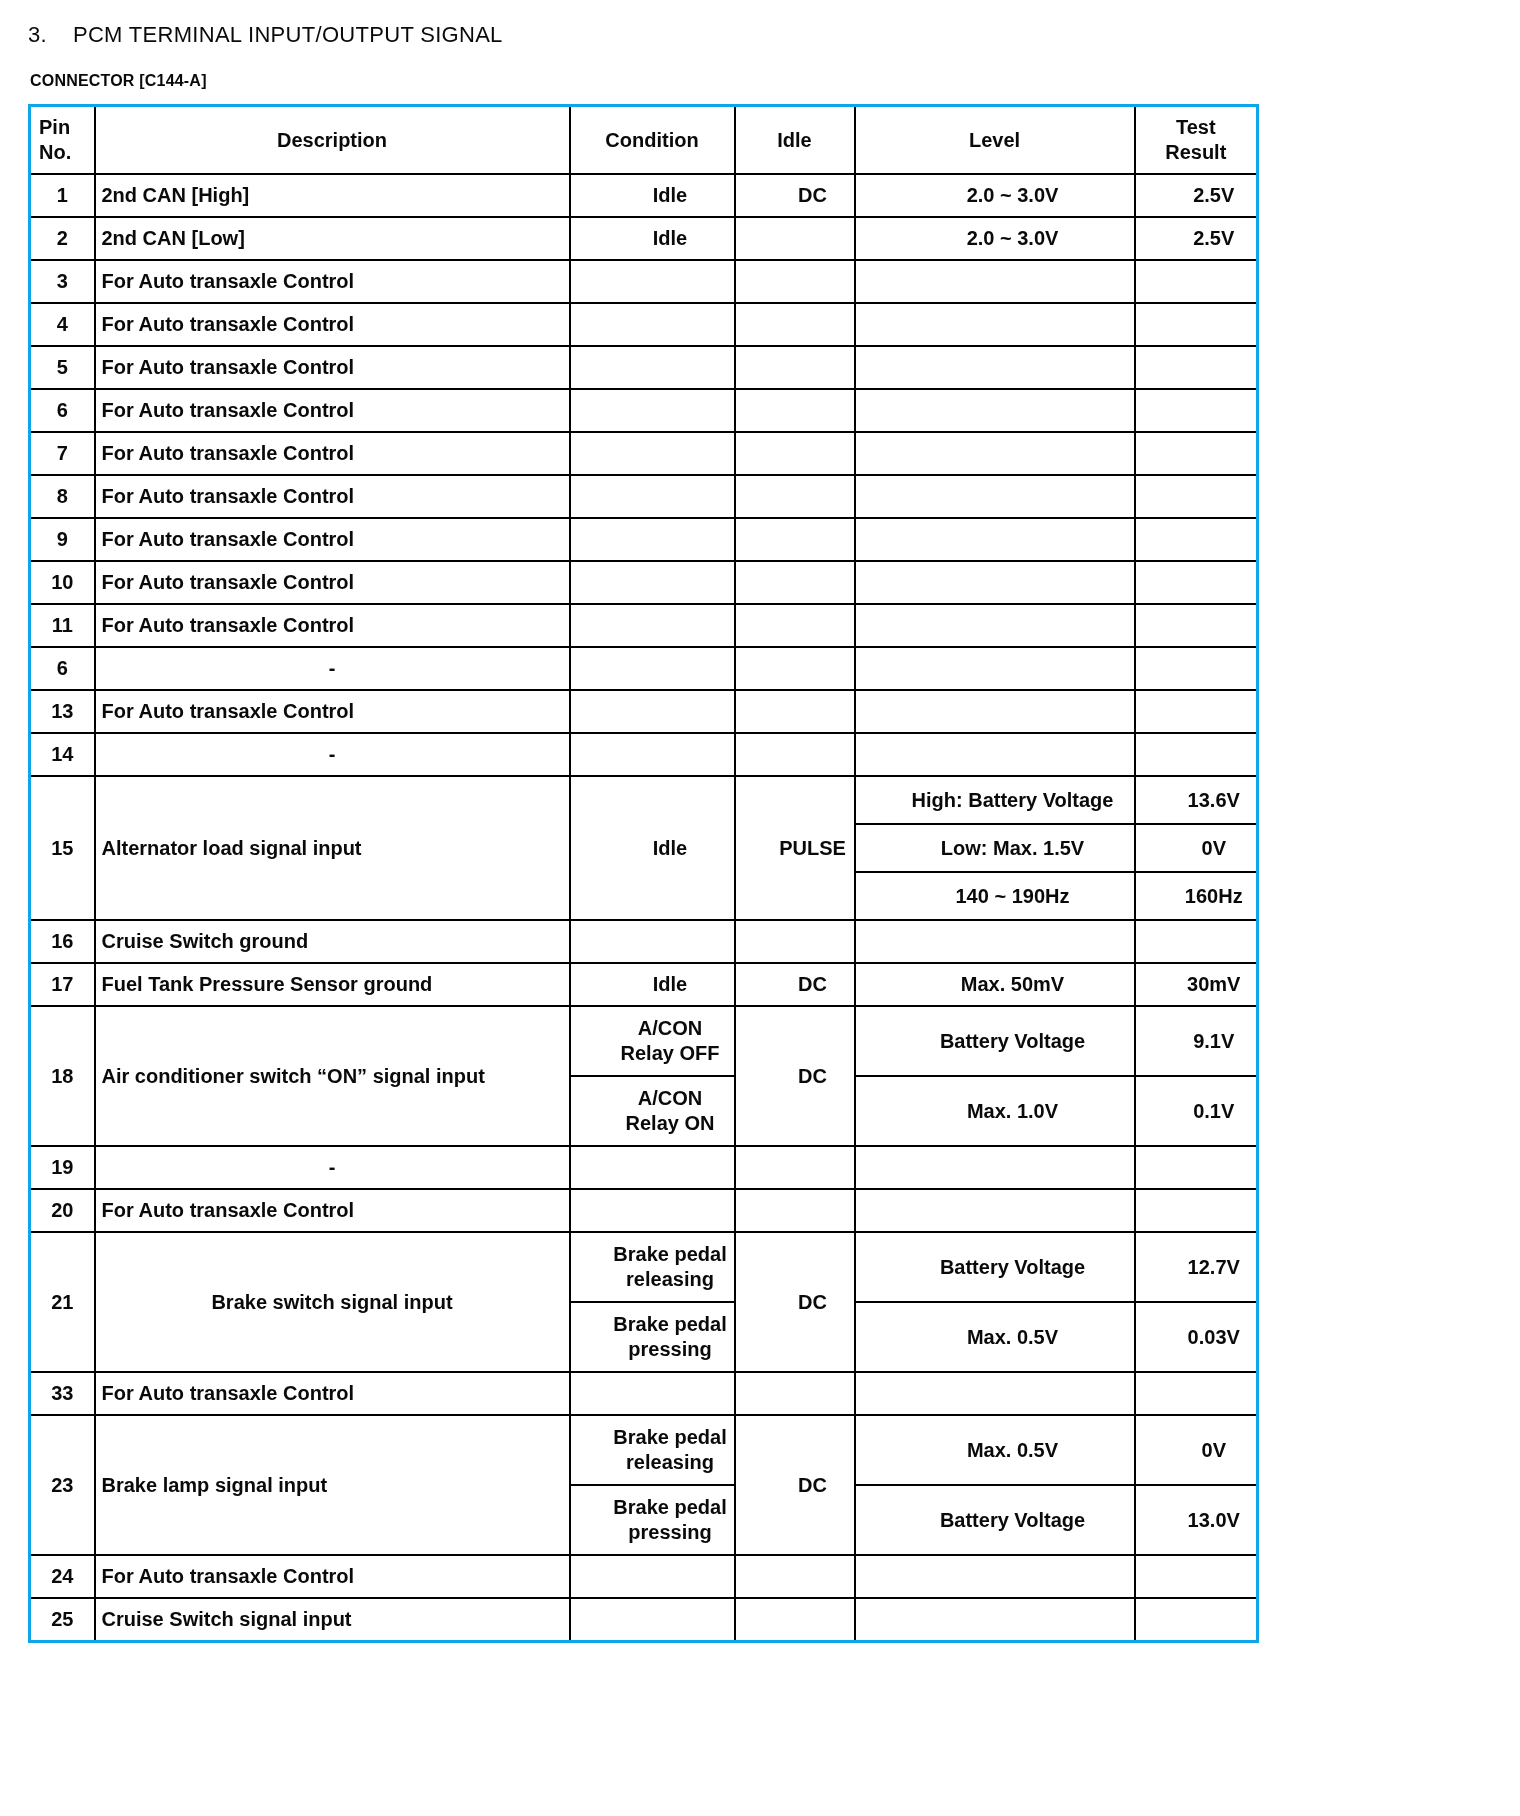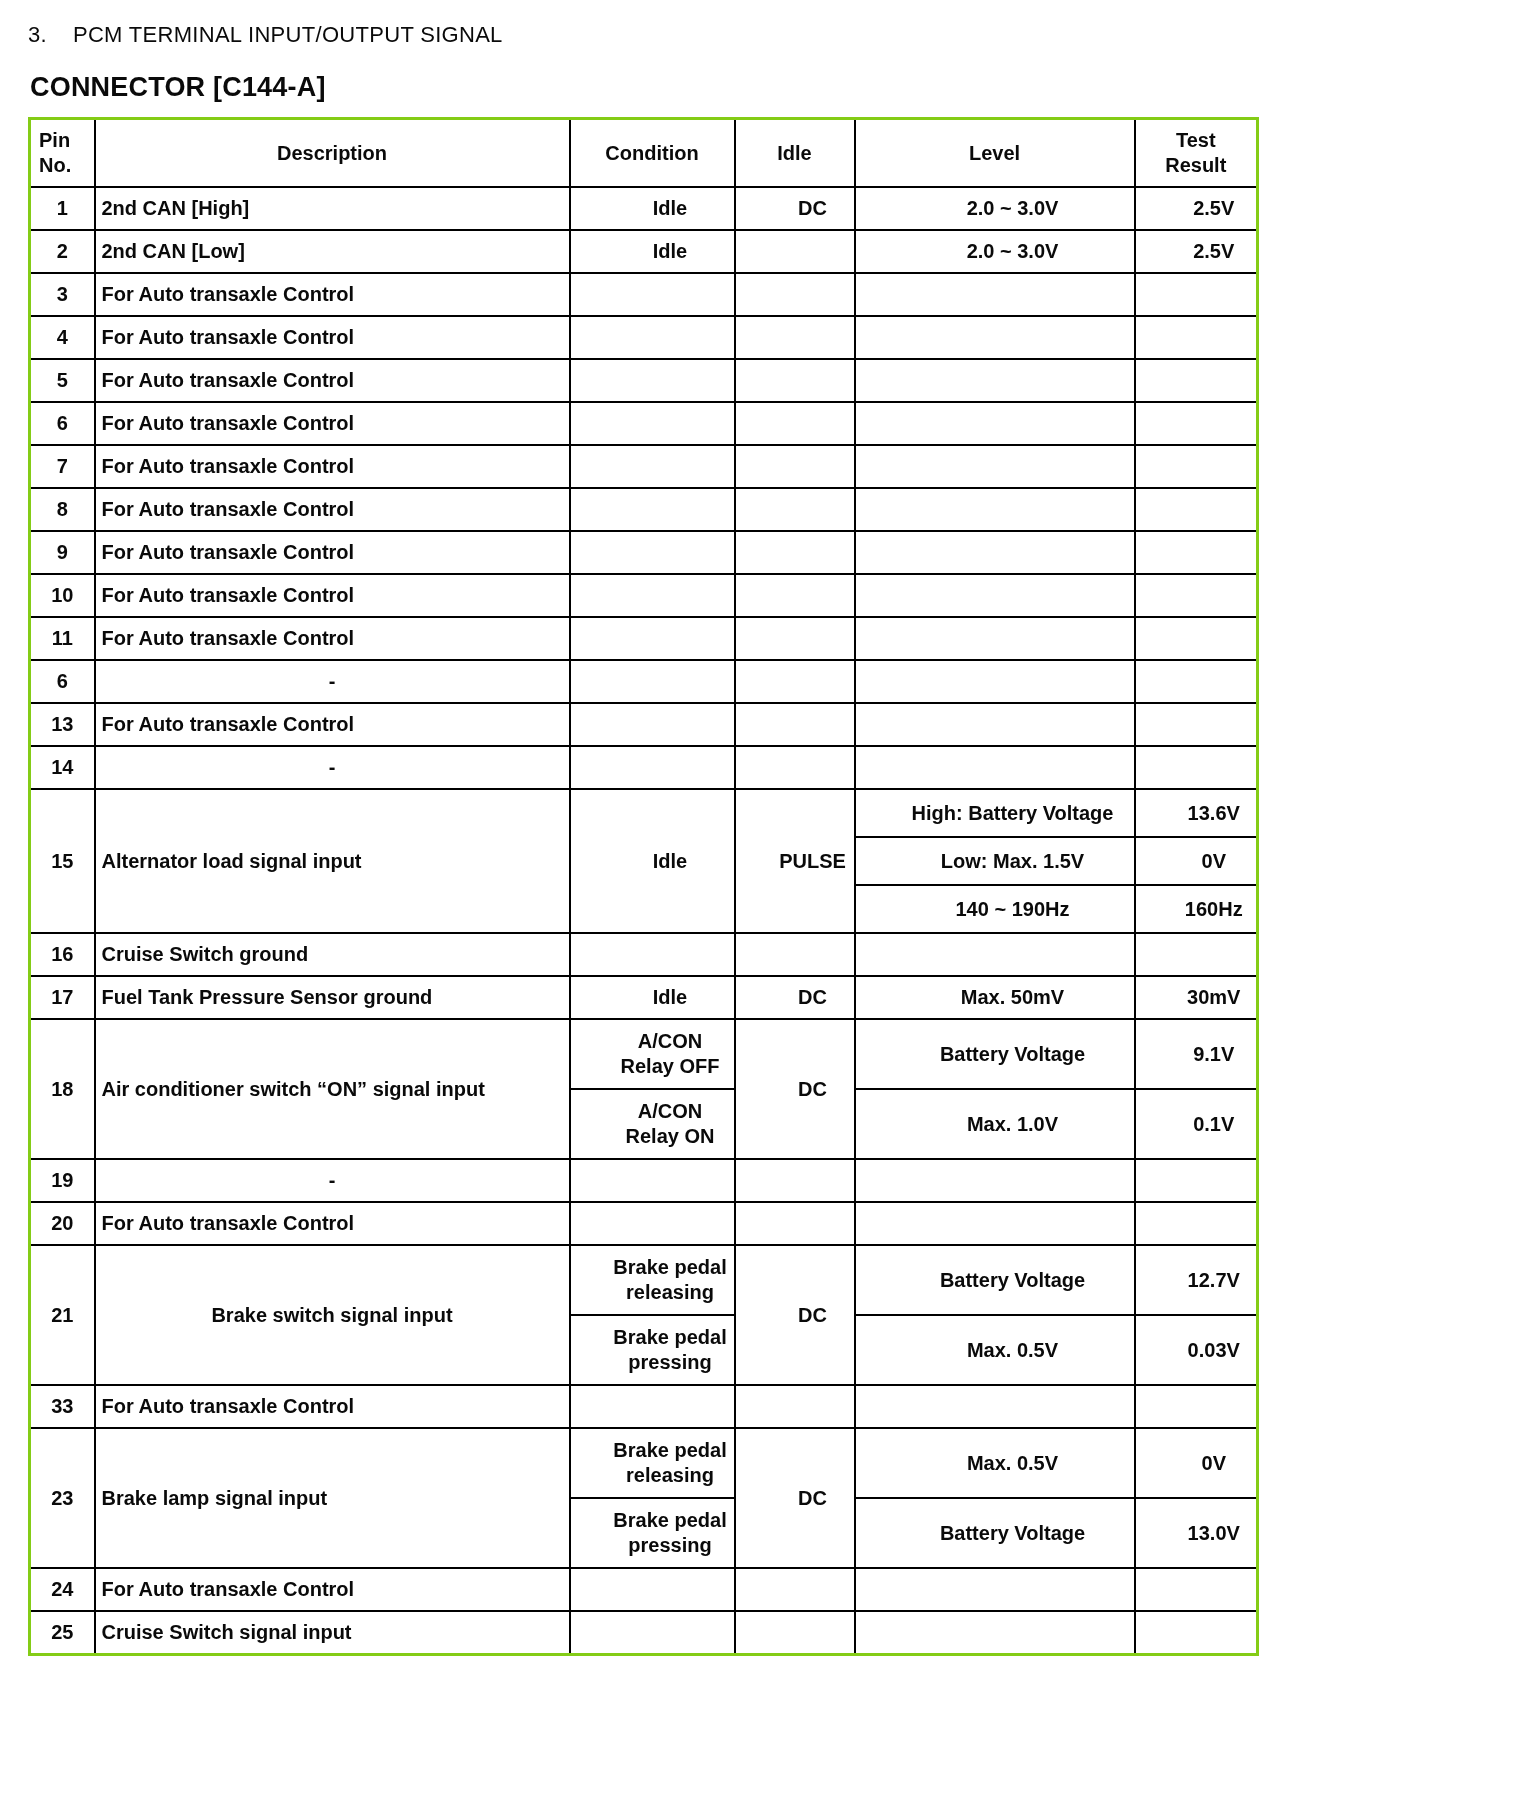--- a/index.html
+++ b/index.html
@@ -15,30 +15,30 @@
   .title-row {
     display: flex;
     align-items: baseline;
     gap: 26px;
     font-size: 22px;
     font-weight: 500;
     letter-spacing: 0.3px;
     margin: 6px 0 24px 0;
   }
   .connector-heading {
-    font-size: 27px;
+    font-size: 16px;
     font-weight: 700;
     letter-spacing: 0.2px;
     margin: 0 0 14px 2px;
   }
   table.signal-table {
     border-collapse: collapse;
     table-layout: fixed;
     width: 1228px;
-    border: 3px solid #84cc16;
+    border: 3px solid #0ea5e9;
   }
   .signal-table th, .signal-table td {
     border: 2px solid #000;
     font-size: 20px;
     font-weight: 700;
     color: #0a0a0a;
     padding: 2px 6px;
     line-height: 1.25;
     vertical-align: middle;
     overflow: hidden;

